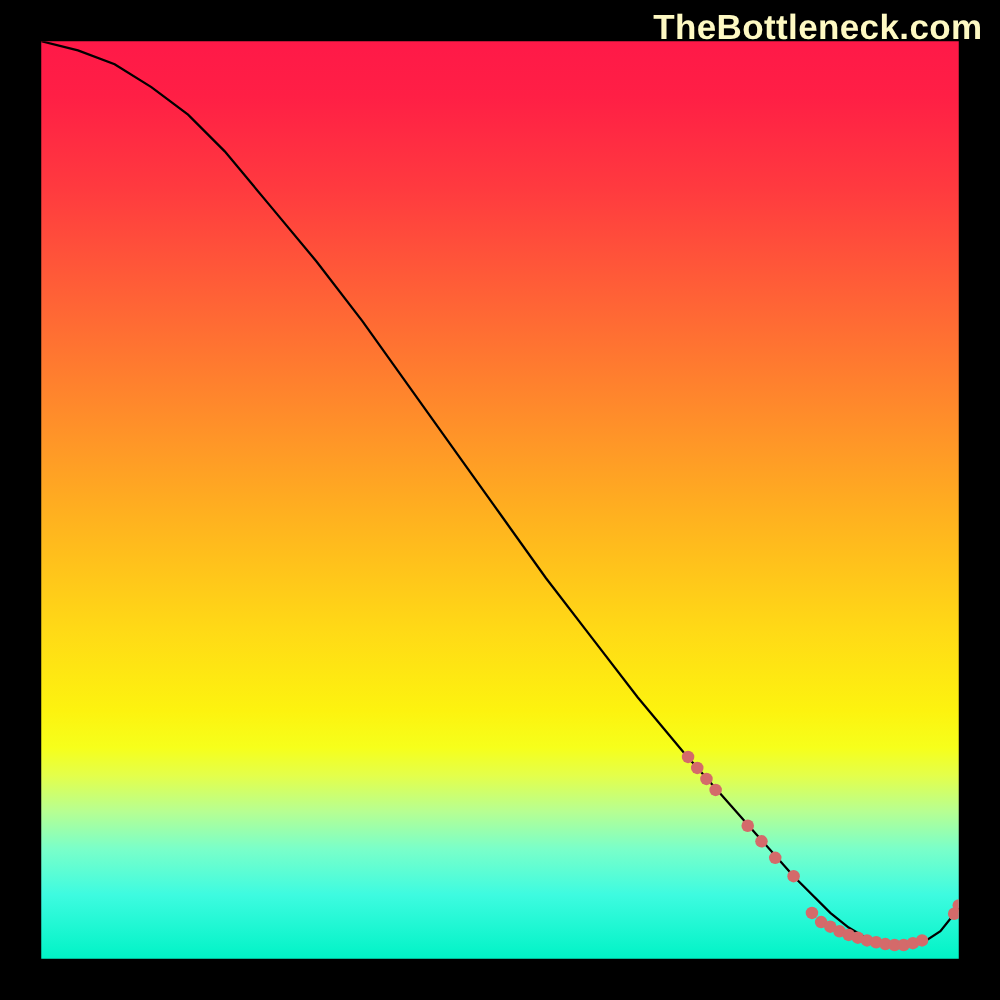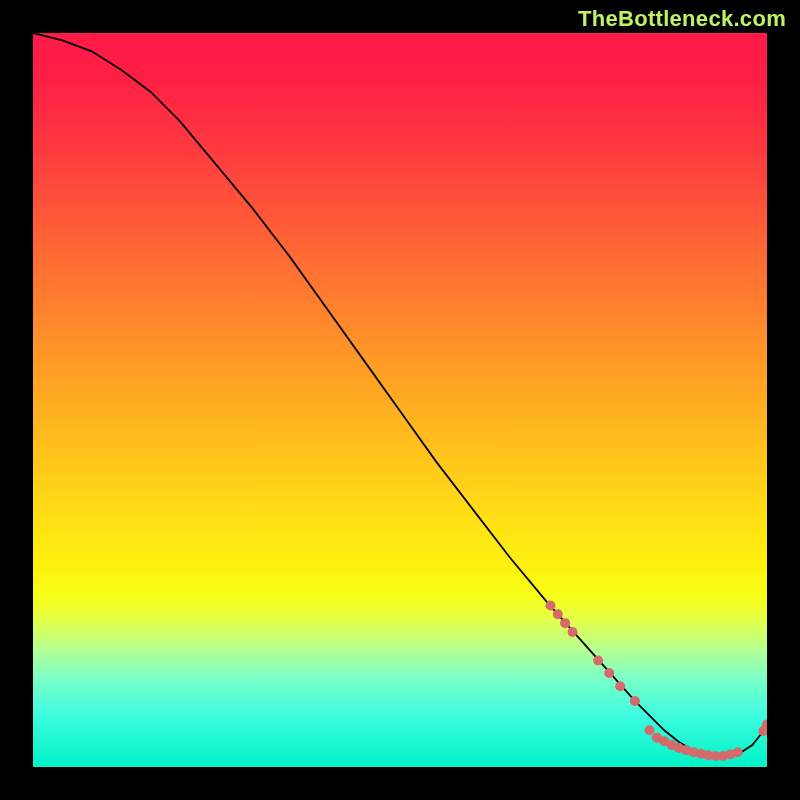--- a/index.html
+++ b/index.html
@@ -14,23 +14,23 @@
   .frame {
     position: relative;
     width: 800px;
     height: 800px;
     background: #000000;
   }
   .watermark {
     position: absolute;
     top: 6px;
     right: 14px;
-    font-size: 22px;
+    font-size: 28px;
     font-weight: 600;
-    color: #bef264;
+    color: #fef9c3;
     letter-spacing: 0.3px;
   }
   .plot {
     position: absolute;
     left: 33px;
     top: 33px;
     width: 734px;
     height: 734px;
   }
   .gradient {

